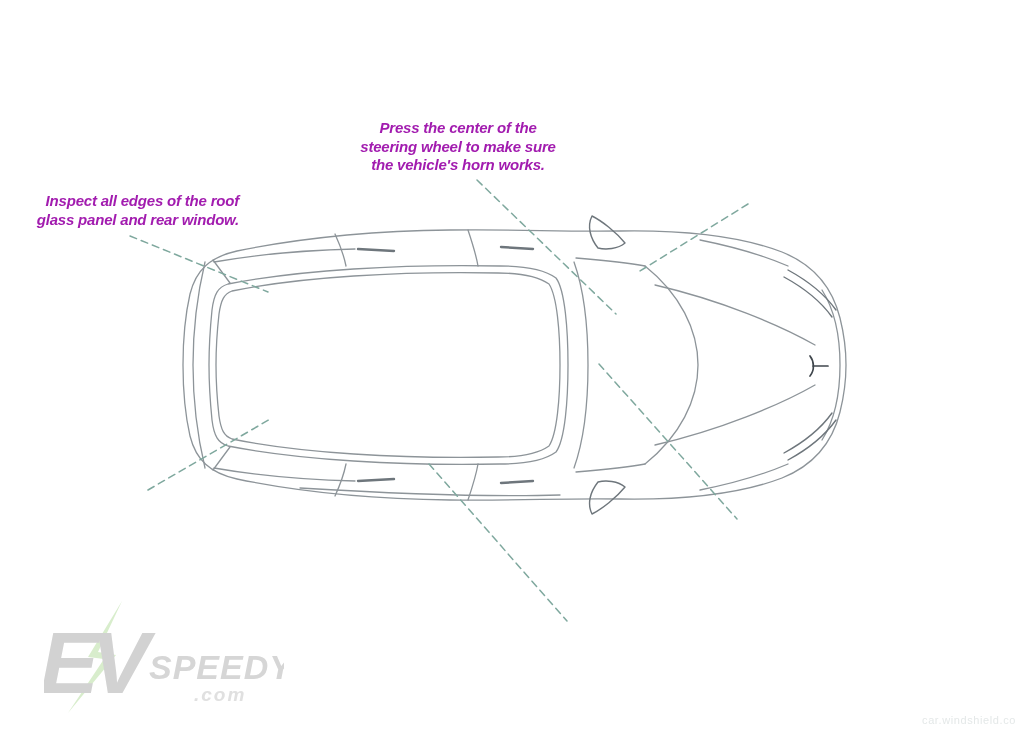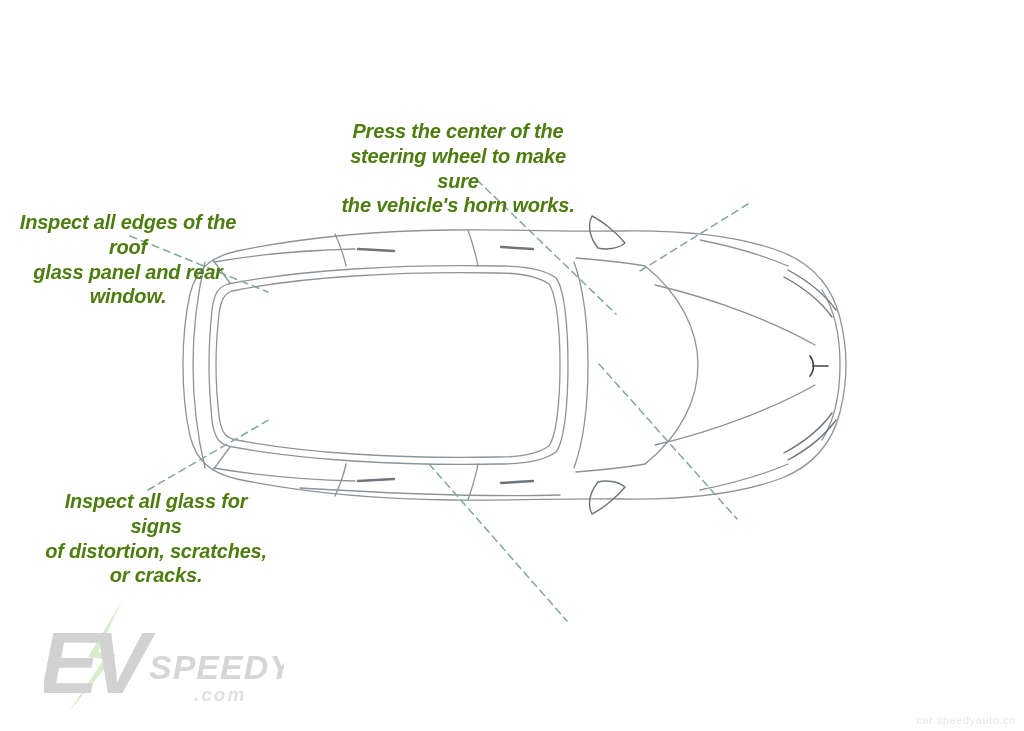--- a/index.html
+++ b/index.html
@@ -3,24 +3,24 @@
 <meta charset="utf-8">
 <style>
   html,body { margin:0; padding:0; background:#ffffff; }
   .canvas {
     position:relative; width:1024px; height:731px; background:#ffffff;
     overflow:hidden; font-family:"Liberation Sans", sans-serif;
   }
   .diagram-svg { position:absolute; left:0; top:0; width:1024px; height:731px; }
   .note {
     position:absolute; text-align:center; font-style:italic; font-weight:bold;
-    font-size:20px; line-height:1.24; letter-spacing:-0.2px; color:#4d7c0f;
+    font-size:15px; line-height:1.24; letter-spacing:-0.2px; color:#a21caf;
     white-space:pre-line;
   }
-  #note-roof       { left:17px;  top:210px; width:222px; }
+  #note-roof       { left:17px;  top:192px; width:222px;text-align:right; }
   #note-horn       { left:338px; top:119px; width:240px; }
   #note-windshield { left:644px; top:143px; width:228px; }
   #note-glass      { left:44px;  top:489px; width:224px; }
   #note-rearview   { left:631px; top:529px; width:248px; }
   #note-windows    { left:461px; top:630px; width:248px; }
   .logo { position:absolute; left:44px; top:601px; width:240px; height:112px; }
   .watermark {
     position:absolute; right:8px; bottom:5px; font-size:11px;
     color:#e4e8e8; letter-spacing:0.6px;
   }
@@ -112,28 +112,25 @@
       <line x1="599" y1="364" x2="737" y2="519"></line>
       <line x1="429" y1="464" x2="567" y2="621"></line>
     </g>
   </svg>
 
   <div class="note" id="note-roof">Inspect all edges of the roof
 glass panel and rear window.</div>
   <div class="note" id="note-horn">Press the center of the
 steering wheel to make sure
 the vehicle's horn works.</div>
-  <div class="note" id="note-glass">Inspect all glass for signs
-of distortion, scratches,
-or cracks.</div>
 
   <div class="logo">
     <svg width="240" height="112" viewBox="0 0 240 112">
       <polygon points="78,0 44,56 60,58 24,112 72,54 54,51" fill="#a8d88e" opacity="0.45"></polygon>
       <text x="-4" y="92" font-family="Liberation Sans, sans-serif" font-size="88" font-weight="bold" font-style="italic" fill="#d2d2d2" letter-spacing="-8">EV</text>
       <text x="105" y="78" font-family="Liberation Sans, sans-serif" font-size="34" font-weight="bold" font-style="italic" fill="#d6d6d6" letter-spacing="1">SPEEDY</text>
       <text x="150" y="100" font-family="Liberation Sans, sans-serif" font-size="19" font-weight="bold" font-style="italic" fill="#e0e0e0" letter-spacing="2">.com</text>
     </svg>
   </div>
 
-  <div class="watermark">car.speedyauto.co</div>
+  <div class="watermark">car.windshield.co</div>
 
 </div>
 
 </body></html>

